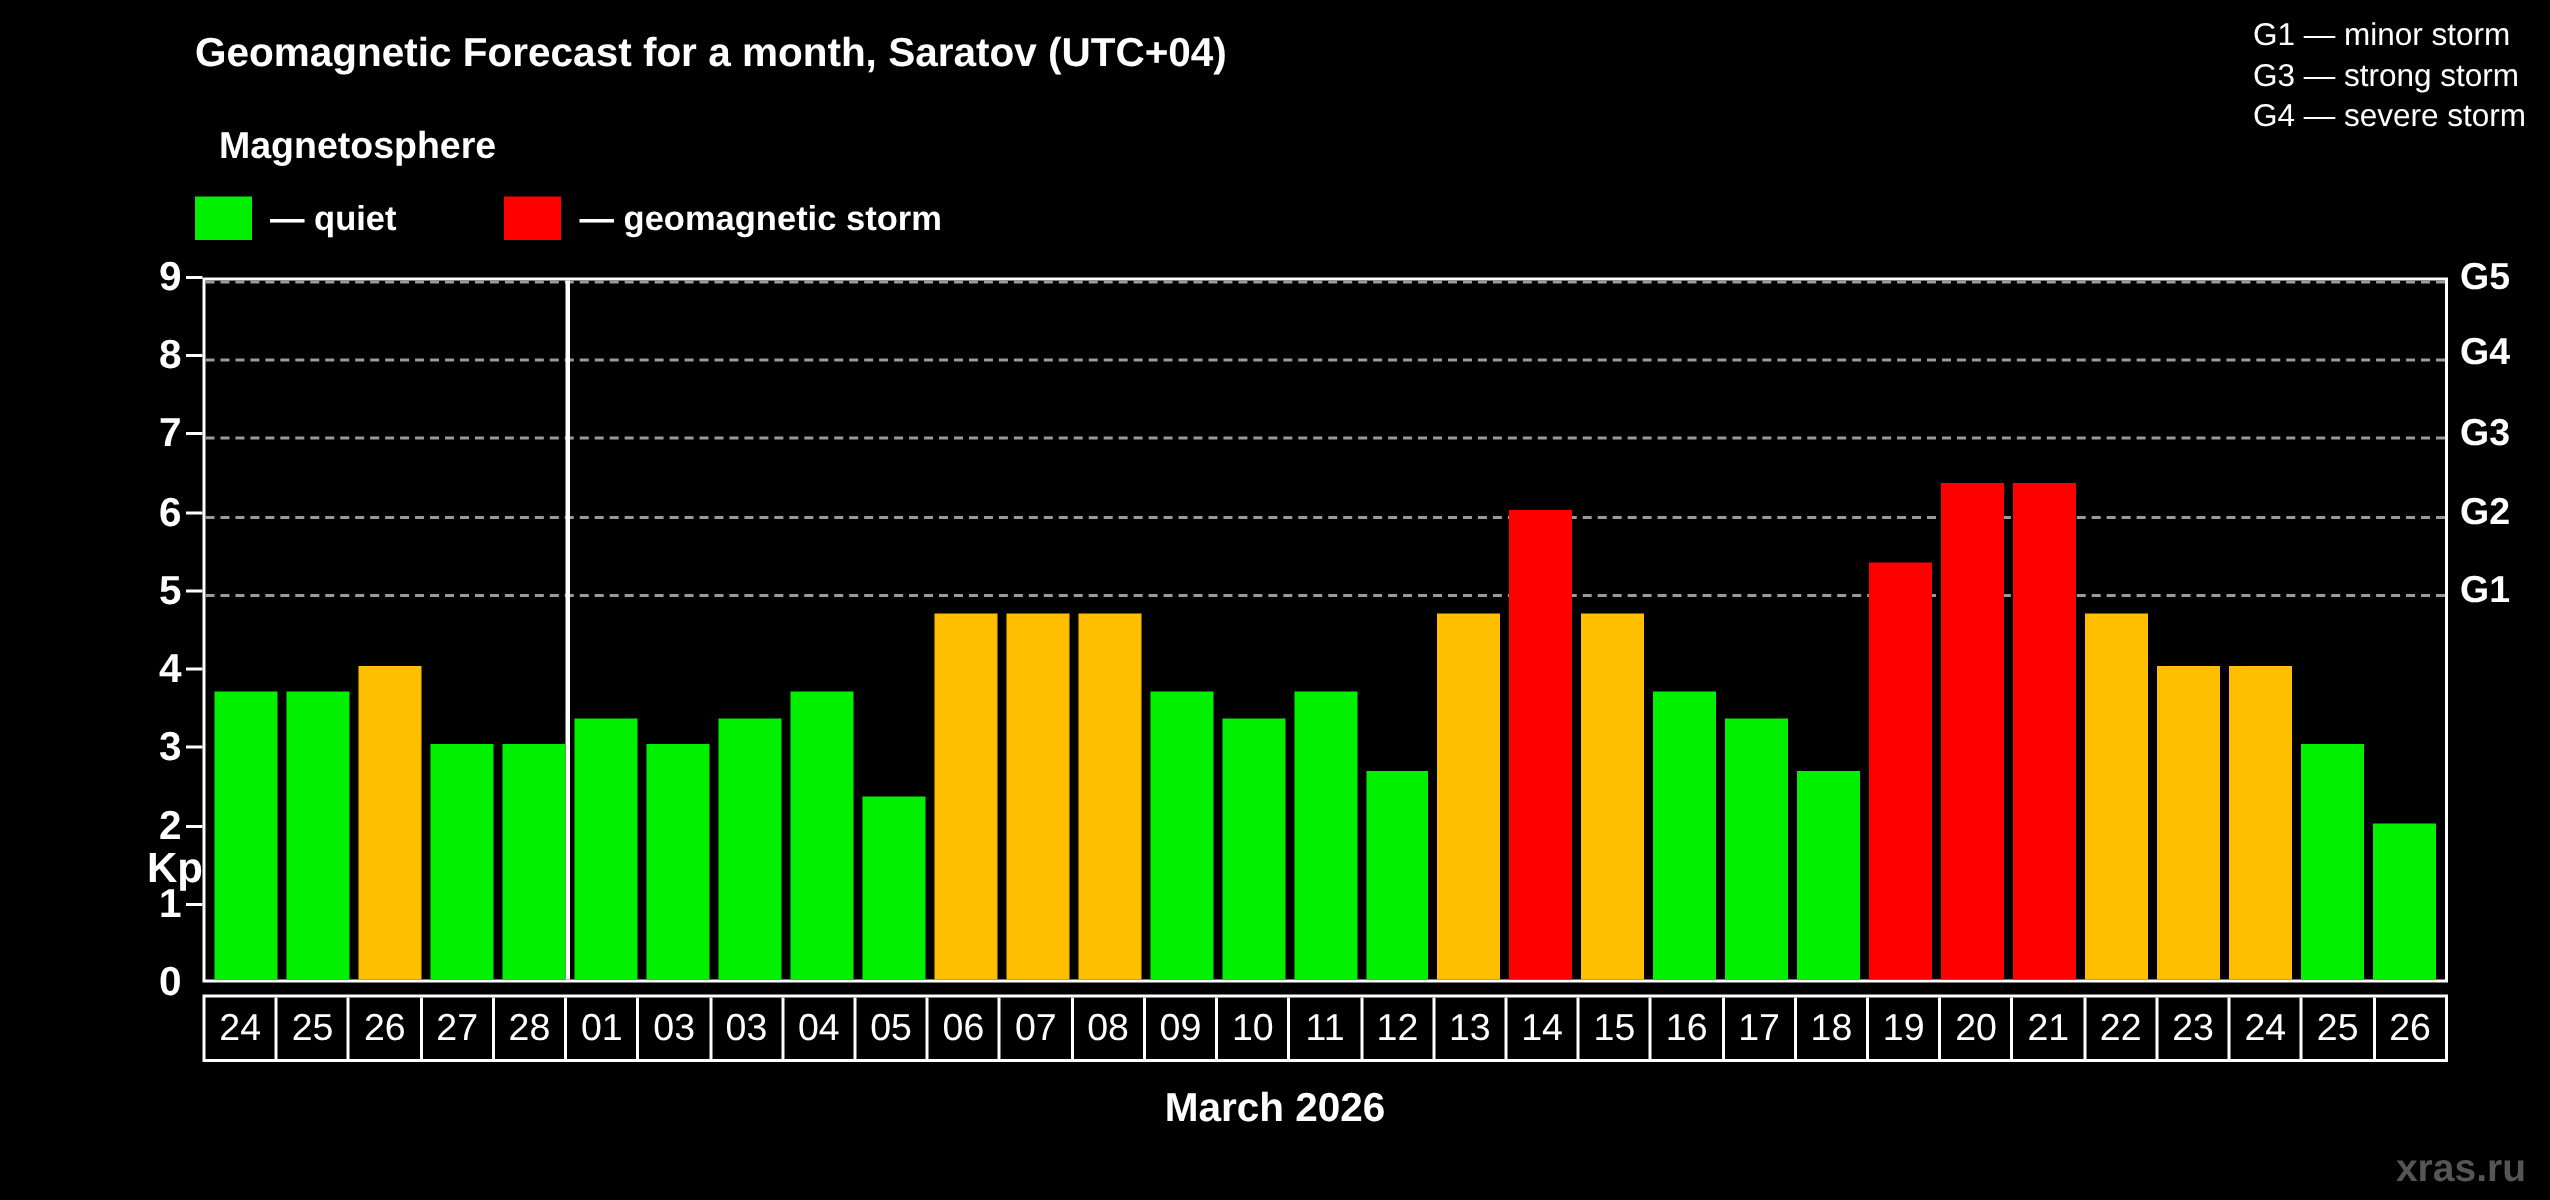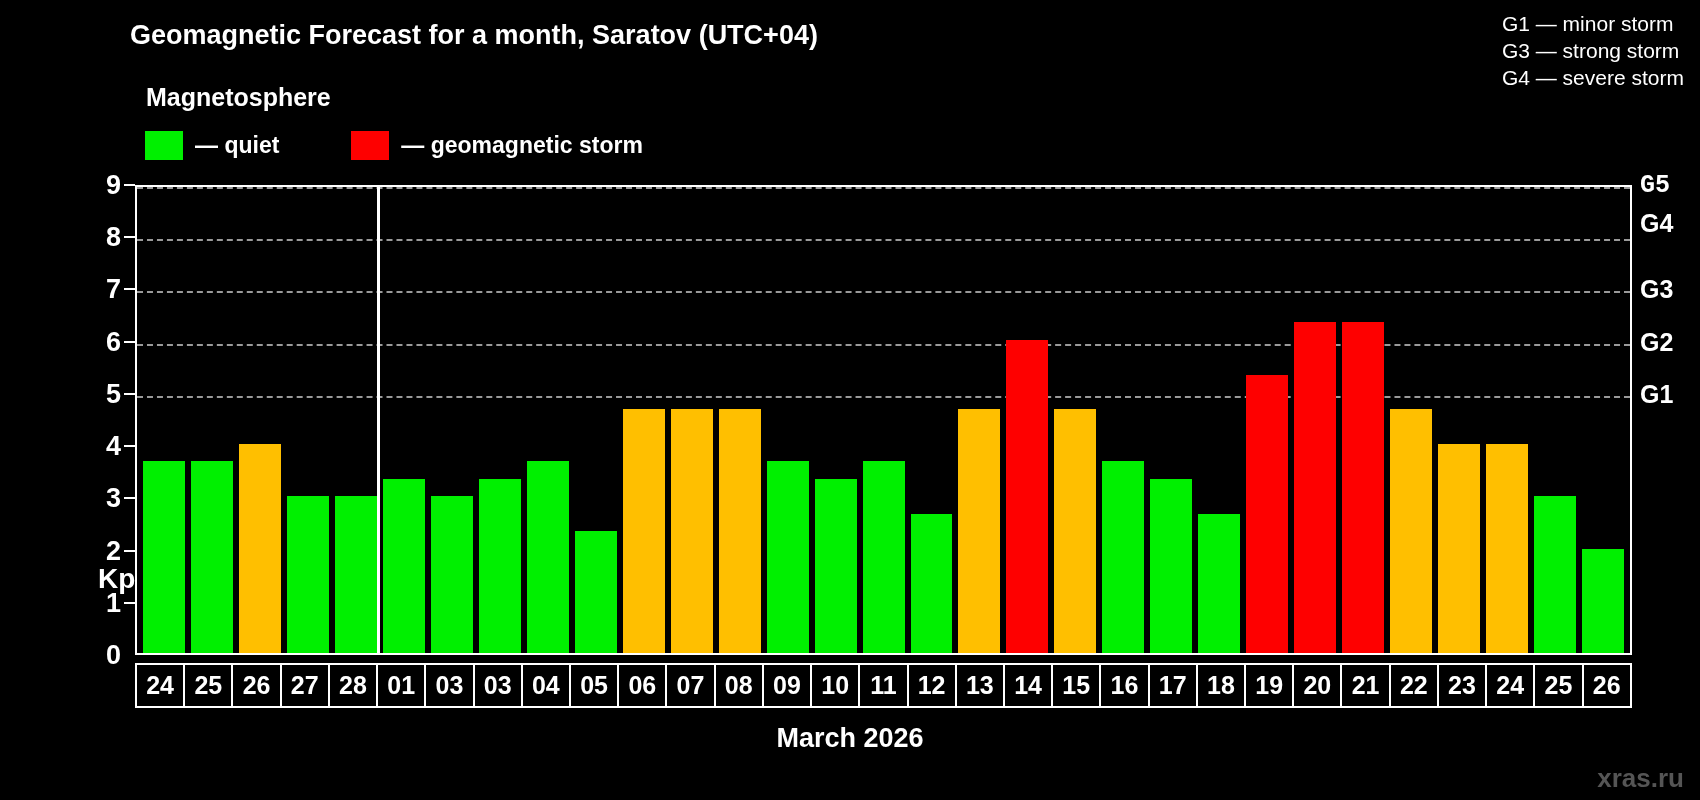--- a/index.html
+++ b/index.html
@@ -185,21 +185,21 @@
     background: #000000;
   }
   .date-cell {
     flex: 1 1 0;
     border-right: 2px solid #ffffff;
     box-sizing: border-box;
     display: flex;
     align-items: center;
     justify-content: center;
     font-size: 25px;
-    font-weight: bold;
+    font-weight: normal;
   }
   .date-cell:last-child { border-right: none; }
 
   
   #month-label {
     position: absolute;
     left: 0;
     top: 723px;
     width: 1700px;
     text-align: center;
@@ -216,21 +216,21 @@
   }
 </style>
 </head>
 <body>
 
 <div id="chart-title">Geomagnetic Forecast for a month, Saratov (UTC+04)</div>
 
 <div id="legend-heading">Magnetosphere</div>
 
 <div id="legend-row">
-    <div class="legend-entry" style="margin-left: 15px;">
+    <div class="legend-entry" style="margin-left: 0px;">
       <span class="legend-swatch" style="background: rgb(0, 240, 0);"></span>
       <span class="legend-label">— quiet</span>
     </div>
     <div class="legend-entry" style="margin-left: 72px;">
       <span class="legend-swatch" style="background: rgb(254, 0, 0);"></span>
       <span class="legend-label">— geomagnetic storm</span>
     </div>
   </div>
 
 <div id="g-scale">
@@ -364,22 +364,22 @@
       <div class="bar-slot">
         <div class="bar" title="Kp 3" style="height: 156.667px; background: rgb(0, 240, 0);"></div>
       </div>
       <div class="bar-slot">
         <div class="bar" title="Kp 2" style="height: 104.444px; background: rgb(0, 240, 0);"></div>
       </div>
     </div>
 </div>
 
 <div id="g-axis">
-    <div class="g-tick" style="top: 0px; font-family: Liberation Mono, monospace;">G5</div>
-    <div class="g-tick" style="top: 38px;">G4</div>
+    <div class="g-tick" style="top: 0px;">G5</div>
+    <div class="g-tick" style="top: 50px;">G4</div>
     <div class="g-tick" style="top: 104.444px;">G3</div>
     <div class="g-tick" style="top: 156.667px;">G2</div>
     <div class="g-tick" style="top: 208.889px;">G1</div>
   </div>
 
 <div id="date-row">
     <div class="date-cell">24</div>
     <div class="date-cell">25</div>
     <div class="date-cell">26</div>
     <div class="date-cell">27</div>

